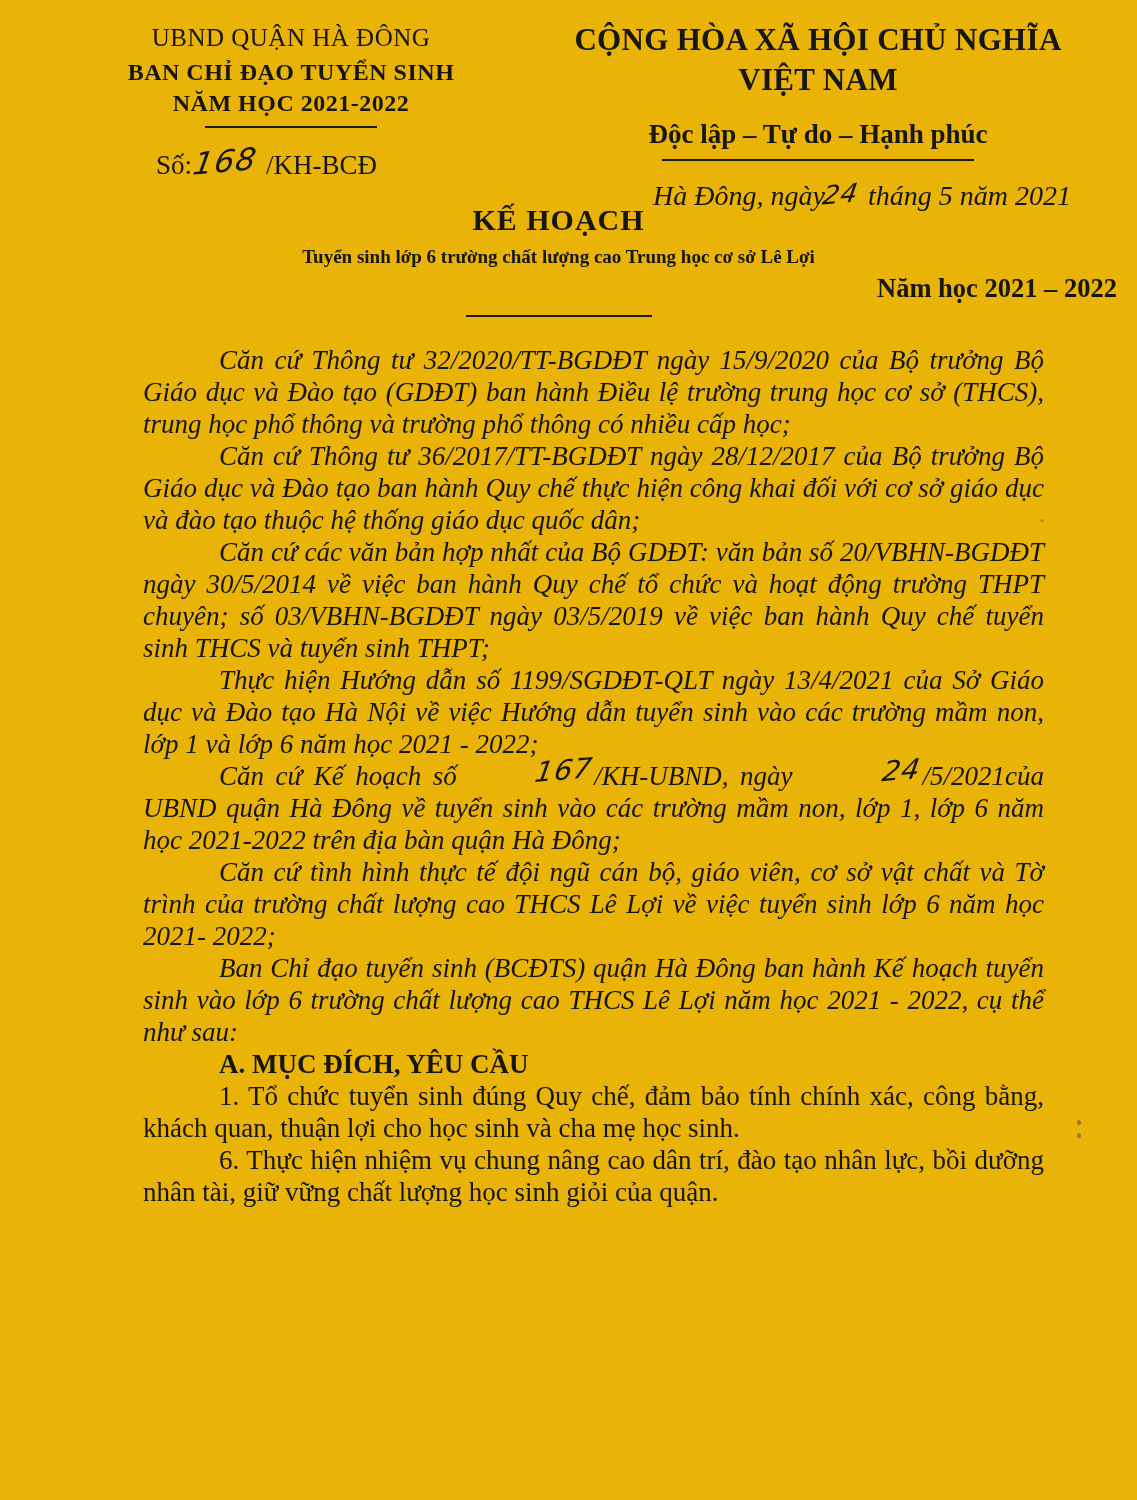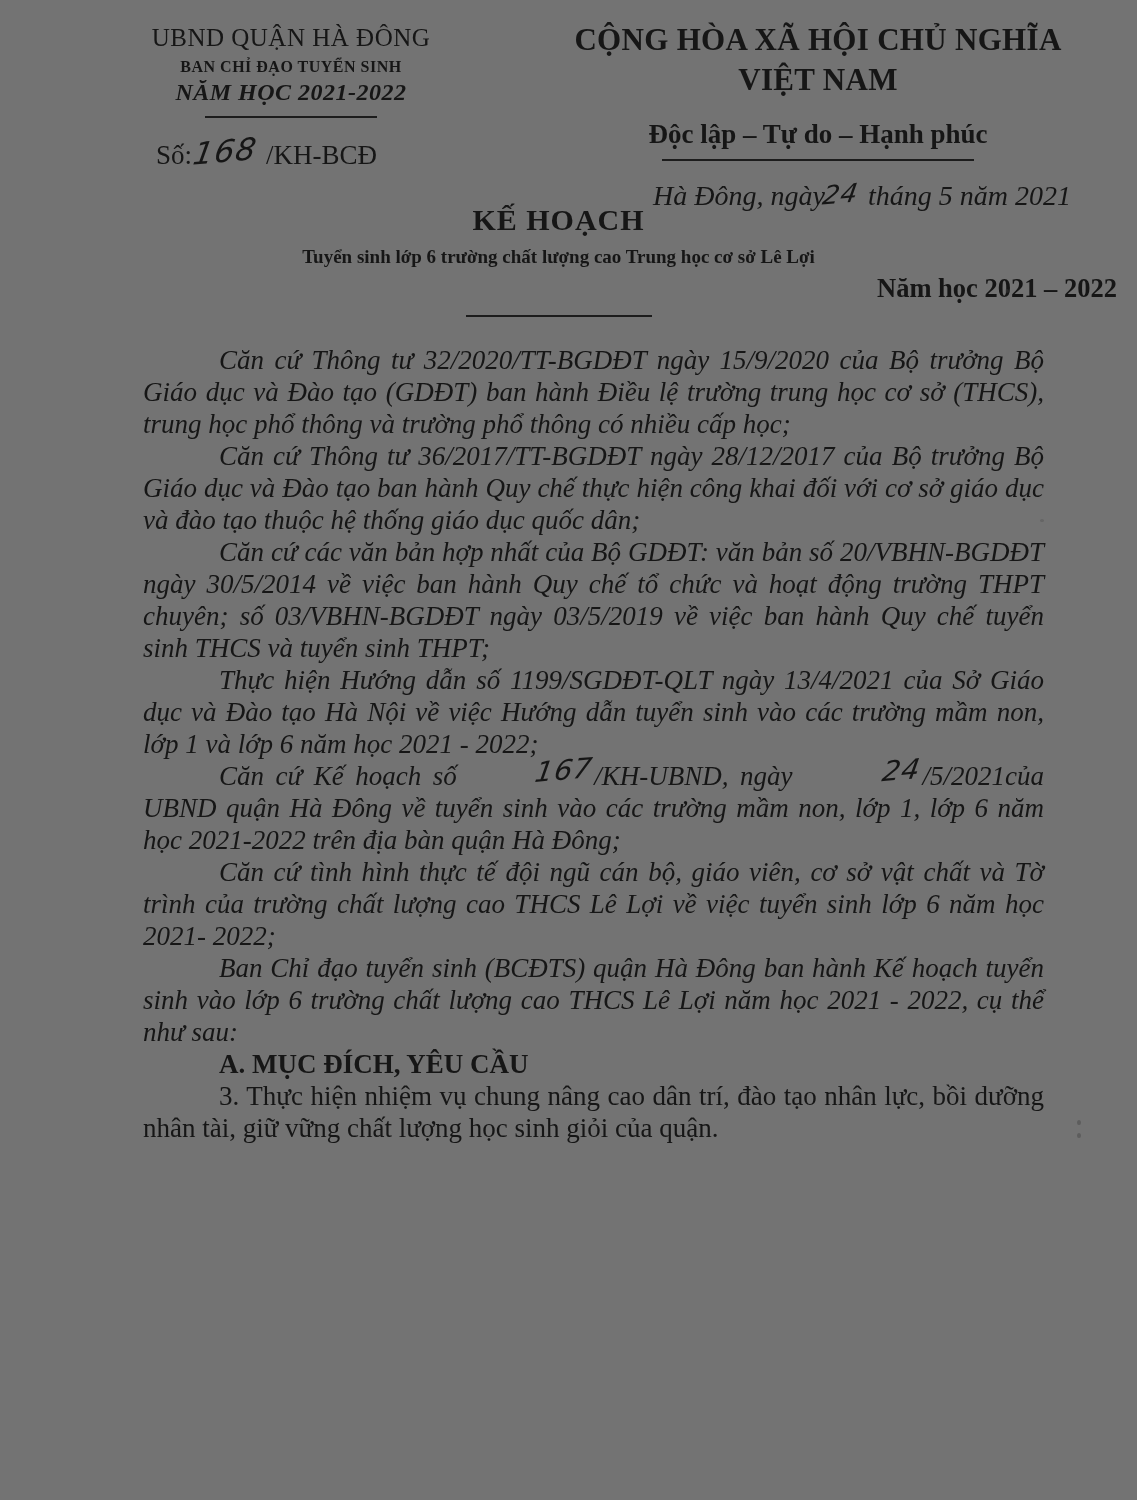--- a/index.html
+++ b/index.html
@@ -3,37 +3,37 @@
 <meta charset="utf-8">
 <style>
   * { margin: 0; padding: 0; box-sizing: border-box; }
   html, body { background: #e8e8e8; }
   body { font-family: "Liberation Serif", "DejaVu Serif", serif; }
   .page {
     position: relative;
     width: 1137px;
     height: 1500px;
     margin: 0 auto;
-    background: #737373;
+    background: #eab308;
     color: #161616;
     overflow: hidden;
   }
 
   
   .header-left {
     position: absolute;
     left: 98px;
     top: 22px;
     width: 386px;
     text-align: center;
     line-height: 1.28;
   }
   .hl-line1 { font-size: 25px; font-weight: normal; letter-spacing: .5px; }
-  .hl-line2 { font-size: 16px; font-weight: bold; letter-spacing: .5px; margin-top: 3px; }
-  .hl-line3 { font-size: 24px; font-weight: bold; letter-spacing: .5px; font-style: italic; }
+  .hl-line2 { font-size: 24px; font-weight: bold; letter-spacing: .5px; margin-top: 3px; }
+  .hl-line3 { font-size: 24px; font-weight: bold; letter-spacing: .5px; }
   .hl-rule {
     width: 172px; height: 0;
     border-top: 2.5px solid #1c1c1c;
     margin: 8px auto 0 auto;
   }
   .so-line {
     margin-top: 16px;
     text-align: left;
     padding-left: 58px;
     font-size: 27px;
@@ -152,20 +152,21 @@
 
   <div class="doc-body">
       <p class="para italic"><span>Căn cứ Thông tư 32/2020/TT-BGDĐT ngày 15/9/2020 của Bộ trưởng Bộ Giáo dục và Đào tạo (GDĐT) ban hành Điều lệ trường trung học cơ sở (THCS), trung học phổ thông và trường phổ thông có nhiều cấp học;</span></p>
       <p class="para italic"><span>Căn cứ Thông tư 36/2017/TT-BGDĐT ngày 28/12/2017 của Bộ trưởng Bộ Giáo dục và Đào tạo ban hành Quy chế thực hiện công khai đối với cơ sở giáo dục và đào tạo thuộc hệ thống giáo dục quốc dân;</span></p>
       <p class="para italic"><span>Căn cứ các văn bản hợp nhất của Bộ GDĐT: văn bản số 20/VBHN-BGDĐT ngày 30/5/2014 về việc ban hành Quy chế tổ chức và hoạt động trường THPT chuyên; số 03/VBHN-BGDĐT ngày 03/5/2019 về việc ban hành Quy chế tuyển sinh THCS và tuyển sinh THPT;</span></p>
       <p class="para italic"><span>Thực hiện Hướng dẫn số 1199/SGDĐT-QLT ngày 13/4/2021 của Sở Giáo dục và Đào tạo Hà Nội về việc Hướng dẫn tuyển sinh vào các trường mầm non, lớp 1 và lớp 6 năm học 2021 - 2022;</span></p>
       <p class="para italic"><span>Căn cứ Kế hoạch số</span><span class="hw">167</span><span>/KH-UBND, ngày </span><span class="hw">24</span><span>/5/2021của UBND quận Hà Đông về tuyển sinh vào các trường mầm non, lớp 1, lớp 6 năm học 2021-2022 trên địa bàn quận Hà Đông;</span></p>
       <p class="para italic"><span>Căn cứ tình hình thực tế đội ngũ cán bộ, giáo viên, cơ sở vật chất và Tờ trình của trường chất lượng cao THCS Lê Lợi về việc tuyển sinh lớp 6 năm học 2021- 2022;</span></p>
       <p class="para italic"><span>Ban Chỉ đạo tuyển sinh (BCĐTS) quận Hà Đông ban hành Kế hoạch tuyển sinh vào lớp 6 trường chất lượng cao THCS Lê Lợi năm học 2021 - 2022, cụ thể như sau:</span></p>
       <p class="para heading"><span>A. MỤC ĐÍCH, YÊU CẦU</span></p>
-      <p class="para normal"><span>3. Thực hiện nhiệm vụ chung nâng cao dân trí, đào tạo nhân lực, bồi dưỡng nhân tài, giữ vững chất lượng học sinh giỏi của quận.</span></p>
+      <p class="para normal"><span>1. Tổ chức tuyển sinh đúng Quy chế, đảm bảo tính chính xác, công bằng, khách quan, thuận lợi cho học sinh và cha mẹ học sinh.</span></p>
+      <p class="para normal"><span>6. Thực hiện nhiệm vụ chung nâng cao dân trí, đào tạo nhân lực, bồi dưỡng nhân tài, giữ vững chất lượng học sinh giỏi của quận.</span></p>
     </div>
 
   <div class="artifact artifact-colon-top"></div>
   <div class="artifact artifact-colon-bot"></div>
   <div class="artifact artifact-dot-1"></div>
   <div class="artifact artifact-dot-2"></div>
 </div>
 
 </body></html>

